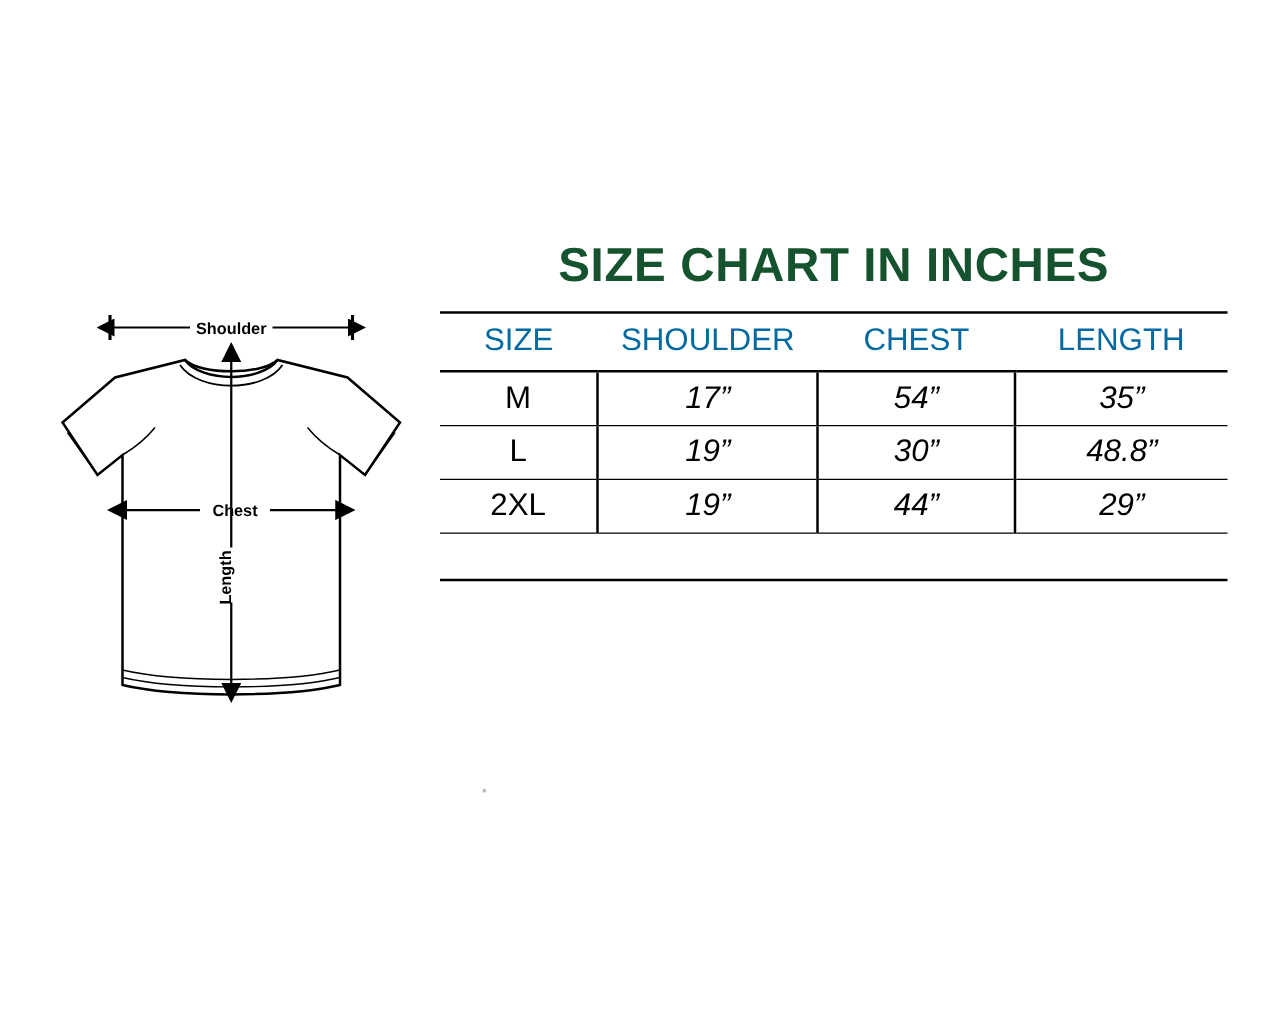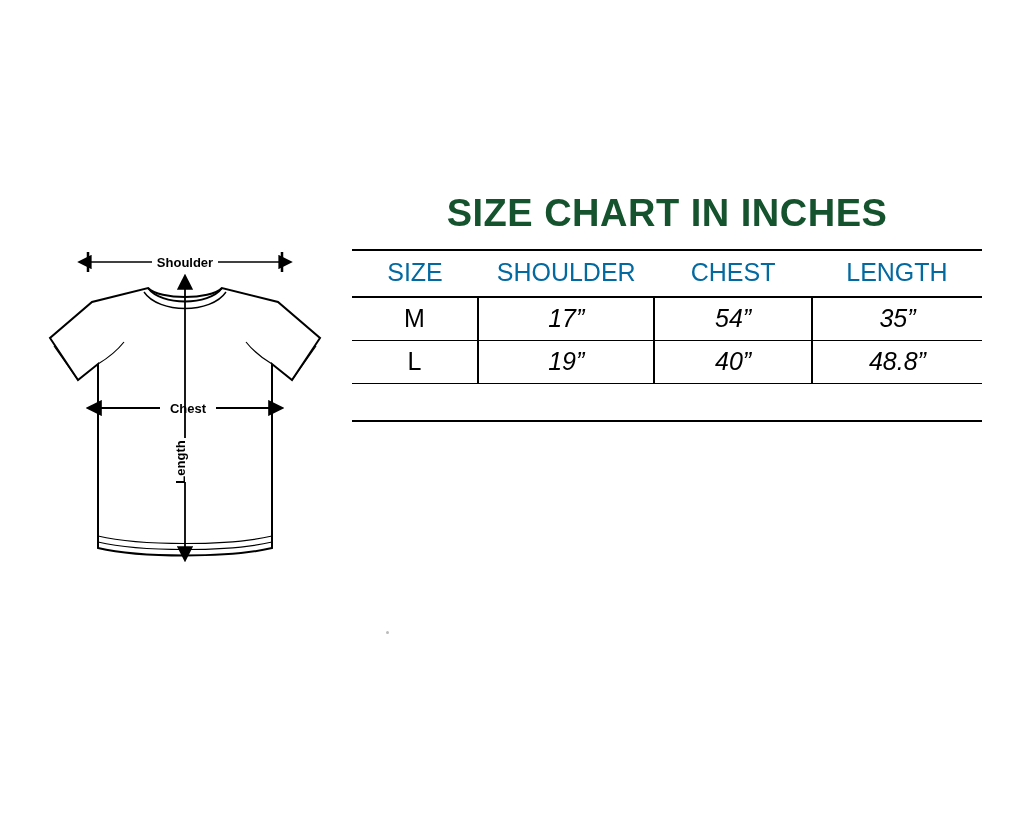--- a/index.html
+++ b/index.html
@@ -217,22 +217,28 @@
       <tbody>
         <tr>
           <td class="size-cell">M</td>
           <td class="val-cell">17”</td>
           <td class="val-cell">54”</td>
           <td class="val-cell">35”</td>
         </tr>
         <tr>
           <td class="size-cell">L</td>
           <td class="val-cell">19”</td>
-          <td class="val-cell">40”</td>
+          <td class="val-cell">30”</td>
           <td class="val-cell">48.8”</td>
+        </tr>
+        <tr>
+          <td class="size-cell">2XL</td>
+          <td class="val-cell">19”</td>
+          <td class="val-cell">44”</td>
+          <td class="val-cell">29”</td>
         </tr>
       </tbody>
     </table>
 
     <div id="bottom-rule"></div>
   </div>
 
   <div class="speck" style="left:386px; top:631px;"></div>
 
 </div>

